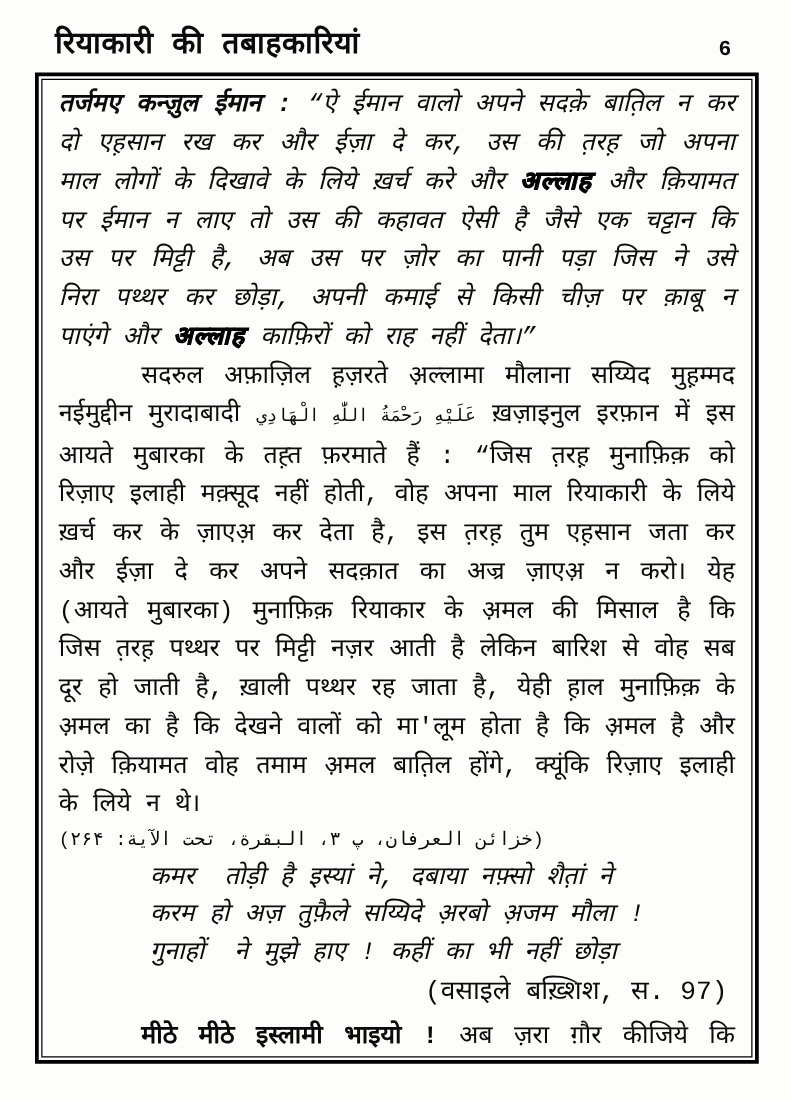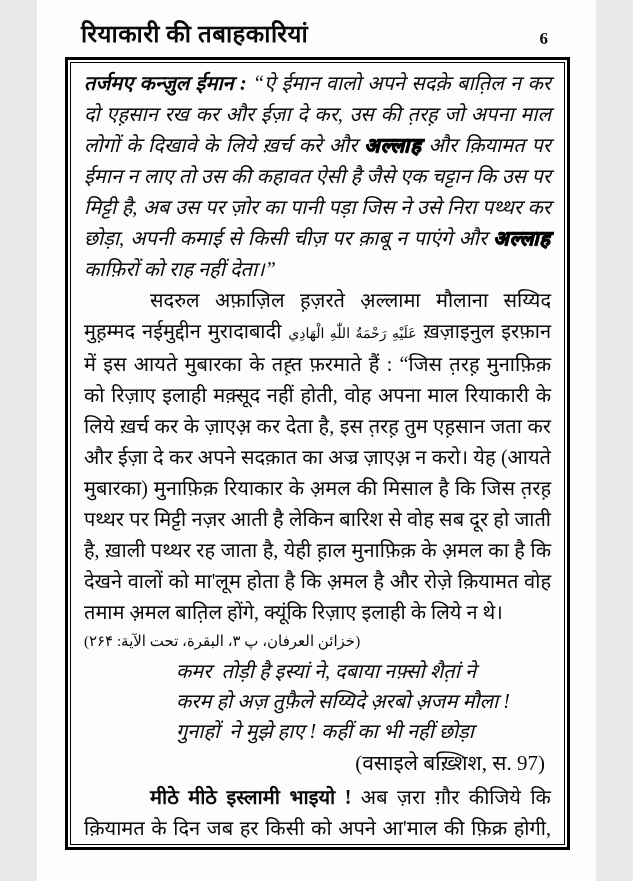--- a/index.html
+++ b/index.html
@@ -2,26 +2,26 @@
 <html lang="hi"><head>
 <meta charset="utf-8">
 <style>
   html, body {
     margin: 0;
     padding: 0;
     background: #e8e8e8;
   }
   .page {
     position: relative;
-    width: 559px;
+    width: 633px;
     height: 881px;
     margin: 0 auto;
     background: #fdfdfb;
     color: #0a0a0a;
-    font-family: Liberation Serif, serif;
+    font-family: Liberation Mono, monospace;
     overflow: hidden;
     box-sizing: border-box;
   }
   .page-header {
     display: flex;
     justify-content: space-between;
     align-items: flex-end;
     padding: 16px 30px 6px 44px;
   }
   .page-title {
@@ -72,21 +72,21 @@
     unicode-bidi: isolate;
   }
   .cite-arabic {
     text-align: left;
     direction: rtl;
     font-size: 15px;
     line-height: 26px;
     margin: 0 2px 2px 0;
   }
   .poem {
-    margin: 2px 0 2px 92px;
+    margin: 2px 0 2px 73px;
     font-style: italic;
     font-size: 20px;
     line-height: 30px;
   }
   .poem-line { white-space: pre-wrap; }
   .cite-hindi {
     text-align: right;
     font-size: 21px;
     line-height: 30px;
     margin: 2px 6px 4px 0;

